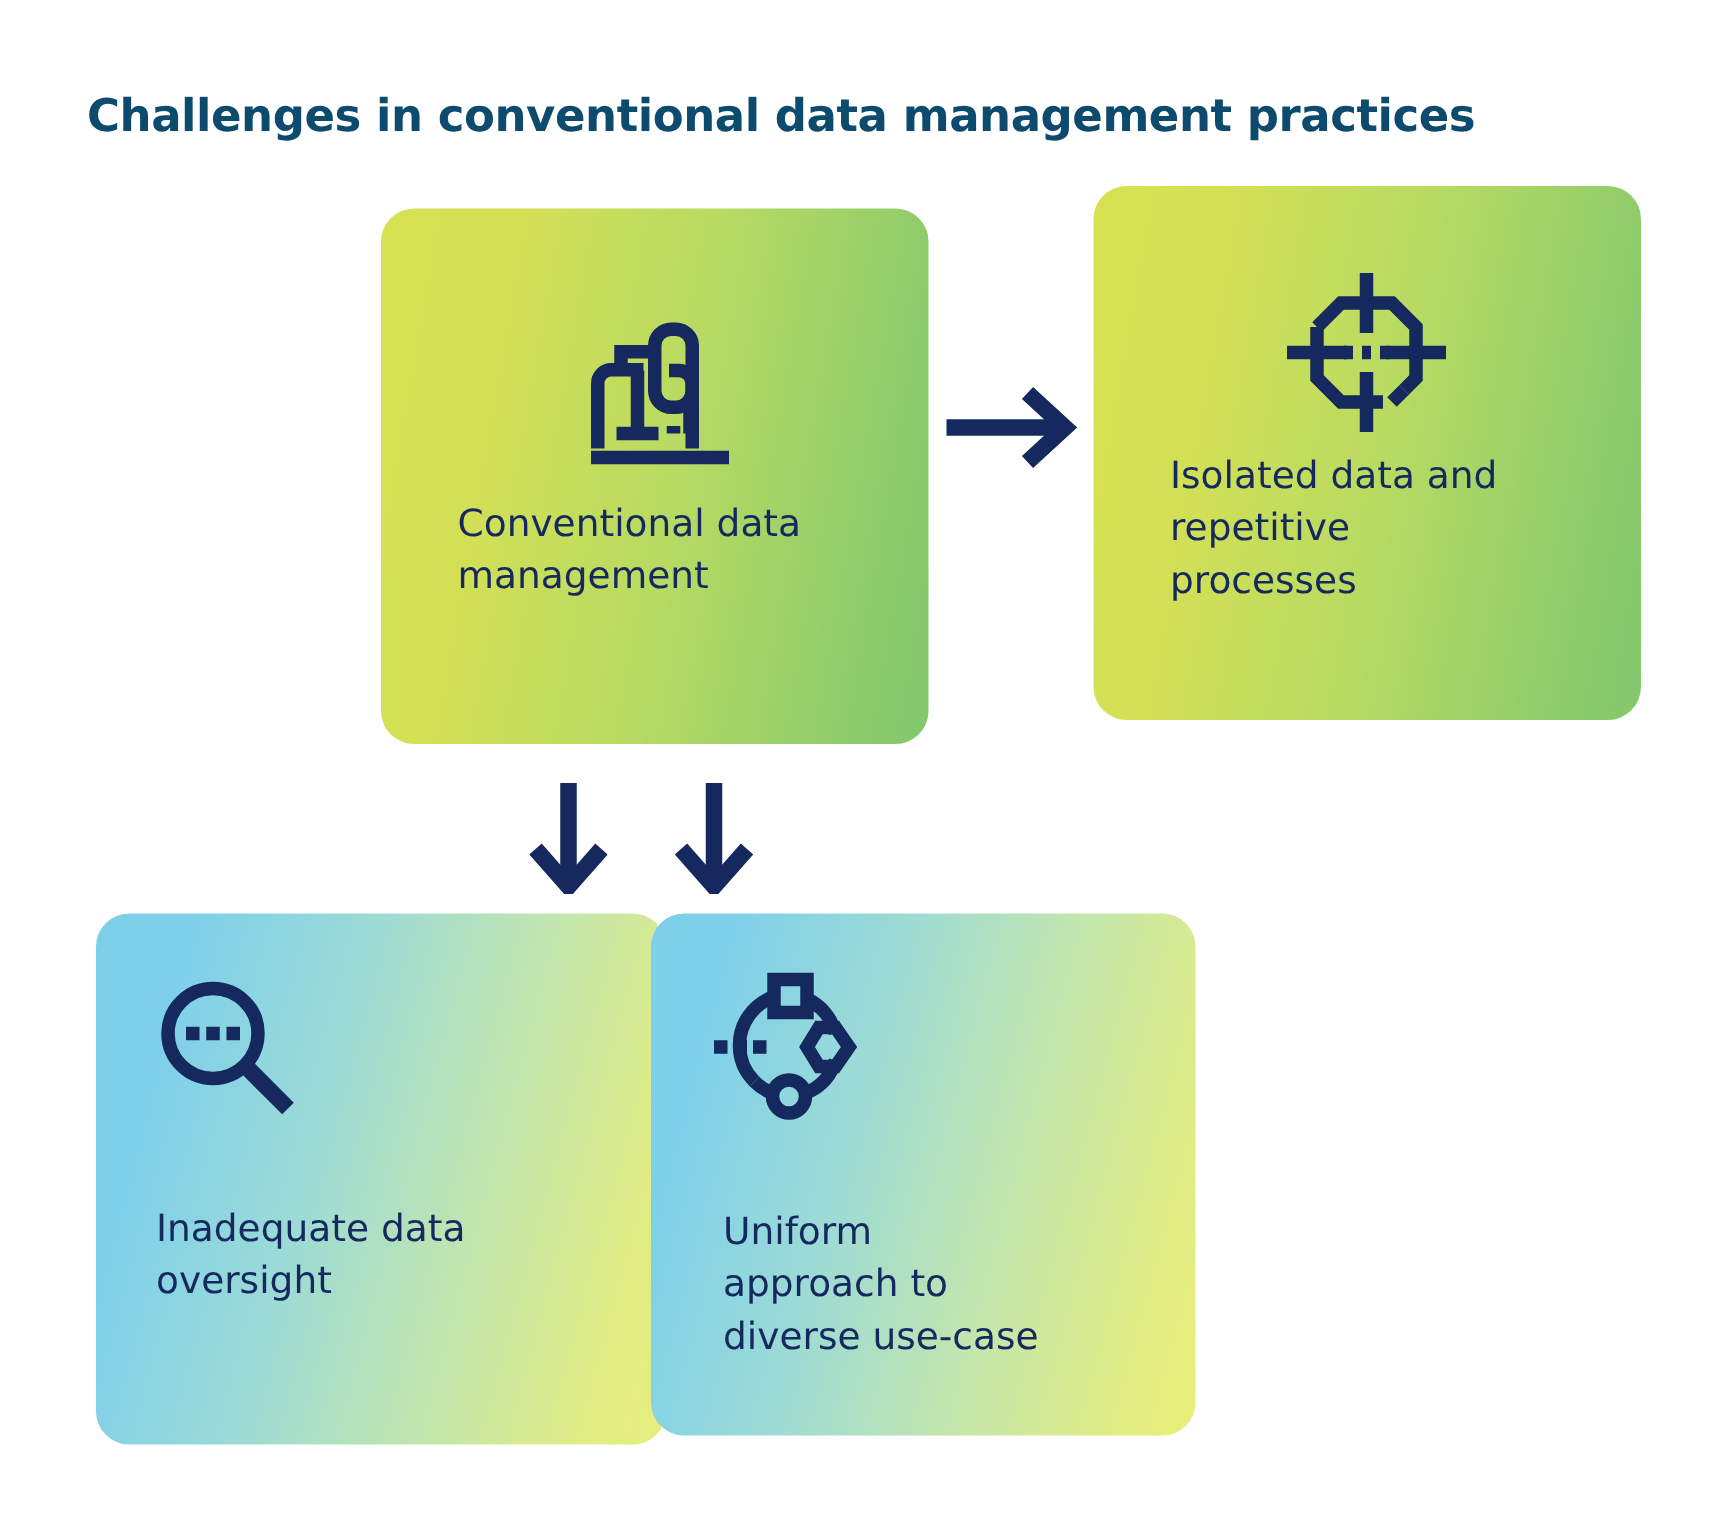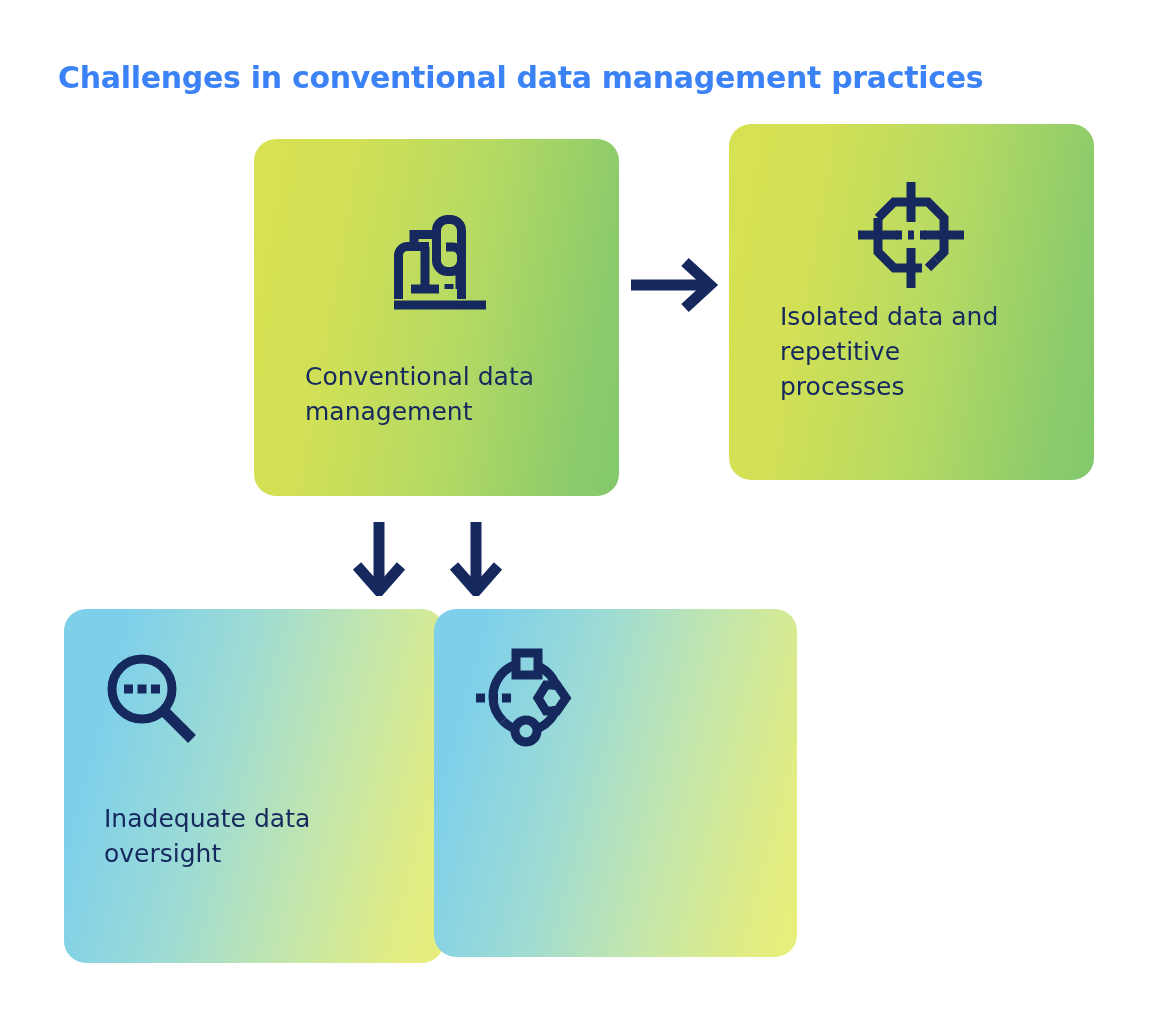--- a/index.html
+++ b/index.html
@@ -20,21 +20,21 @@
   
   .title {
     position: absolute;
     left: 58px;
     top: 60px;
     width: 1050px;
     font-family: "DejaVu Sans", "Liberation Sans", sans-serif;
     font-size: 30px;
     font-weight: 700;
     letter-spacing: -0.3px;
-    color: #3b82f6;
+    color: #0c4a6e;
     white-space: nowrap;
   }
 
   
   .card {
     position: absolute;
     border-radius: 22px;
     overflow: hidden;
   }
   .card-inner {
@@ -56,21 +56,21 @@
     letter-spacing: 0px;
     white-space: pre-line;
   }
 
   
   #card-conventional {
     left: 254px; top: 139px; width: 365px; height: 357px;
     background: linear-gradient(100deg, #d7e252 0%, #d3e055 22%, #b6da63 55%, #8ccb6b 88%, #83c86d 100%);
   }
   #card-conventional .card-icon { left: 140px; top: 72px; width: 92px; height: 100px; }
-  #card-conventional .card-label { left: 51px; top: 192px; width: 300px; margin-top: 28px; }
+  #card-conventional .card-label { left: 51px; top: 192px; width: 300px; }
 
   
   #card-isolated {
     left: 729px; top: 124px; width: 365px; height: 356px;
     background: linear-gradient(100deg, #d7e252 0%, #d3e055 22%, #b6da63 55%, #8ccb6b 88%, #83c86d 100%);
   }
   #card-isolated .card-icon { left: 127px; top: 56px; width: 110px; height: 110px; }
   #card-isolated .card-label { left: 51px; top: 175px; width: 300px; }
 
   
@@ -189,20 +189,23 @@
 
           <path d="M81 38 L90 51 L81 64 L70 64 L62 51 L70 38 Z"></path>
 
           <circle cx="50" cy="84" r="11"></circle>
 
           <rect x="0" y="46.5" width="9" height="9" fill="#16295e" stroke="none"></rect>
           <rect x="13" y="46.5" width="9" height="9" fill="#16295e" stroke="none"></rect>
           <rect x="26" y="46.5" width="9" height="9" fill="#16295e" stroke="none"></rect>
         </svg>
       </div>
+      <div class="card-label">Uniform
+approach to
+diverse use-case</div>
     </div>
   </div>
 
   <div class="arrow" id="arrow-right-1">
     <svg viewBox="0 0 90 60" width="90" height="60" fill="none" stroke="#16295e" stroke-width="11" stroke-linecap="butt" stroke-linejoin="miter">
       <path d="M2 30 L80 30"></path>
       <path d="M56 7 L81 30 L56 53"></path>
     </svg>
   </div>
 

